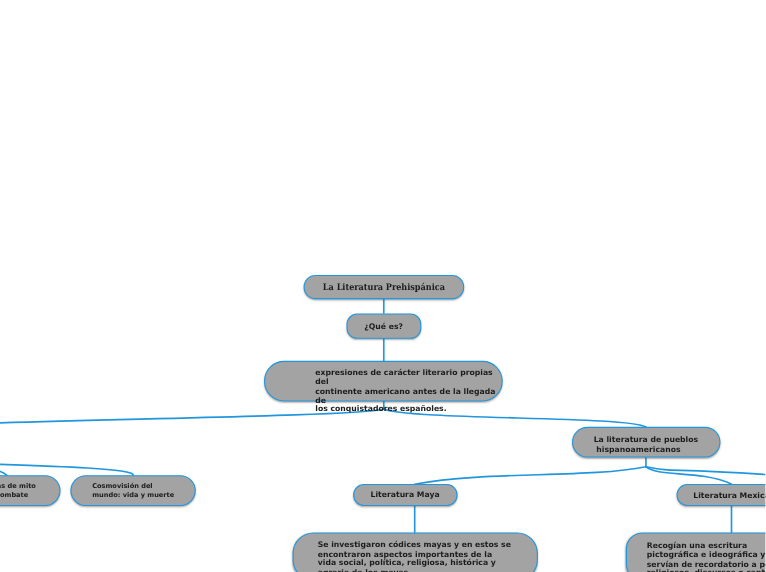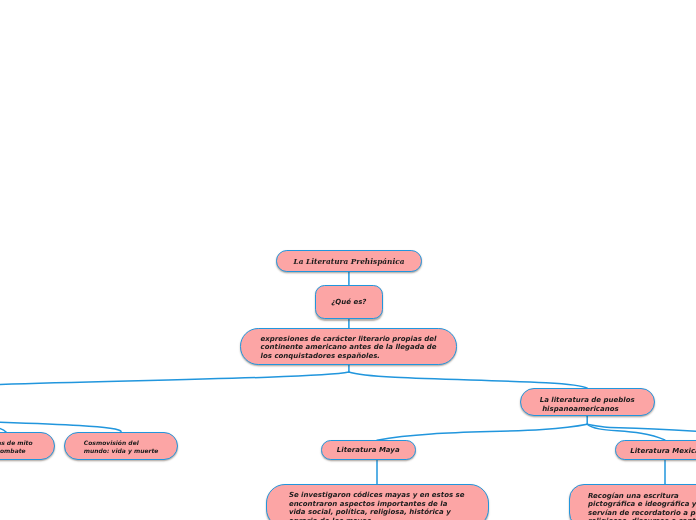--- a/index.html
+++ b/index.html
@@ -1,21 +1,21 @@
 <!DOCTYPE html>
 <html><head>
 <meta charset="utf-8">
 <style>
   html,body{margin:0;padding:0;background:#ffffff;}
   #canvas{position:relative;width:696px;height:520px;background:#ffffff;overflow:hidden;
           -webkit-font-smoothing:antialiased;}
   svg.links{position:absolute;left:0;top:0;width:696px;height:520px;overflow:visible;}
-  .node{position:absolute;box-sizing:border-box;border:1.6px solid #2196dd;background:#fca5a5;
+  .node{position:absolute;box-sizing:border-box;border:1.6px solid #2196dd;background:#a3a3a3;
         display:flex;align-items:center;
-        box-shadow:0 1.2px 1.6px rgba(86,74,62,0.45);font-style:italic;}
+        box-shadow:0 1.2px 1.6px rgba(86,74,62,0.45);}
   .node .txt{font-family:"DejaVu Sans",sans-serif;font-weight:bold;color:#1c1c1c;
              font-size:7px;line-height:8.2px;white-space:pre-line;}
   .center{justify-content:center;}
   .topalign{align-items:flex-start;}
 </style>
 </head>
 <body>
 
 <div id="canvas">
   <svg class="links" viewBox="0 0 696 520">
@@ -33,26 +33,26 @@
       <path d="M587.2 424.3 C 618 430, 600 425, 700 431.6"></path>
       <path d="M377 459.5 L377 483.8"></path>
       <path d="M665 459.7 L665 484"></path>
     </g>
   </svg>
 
   <div class="node center" style="left:276px;top:250px;width:146px;height:21.6px;border-radius:10.8px;">
     <span class="txt" style="font-family:'DejaVu Serif Condensed','DejaVu Serif',serif;font-size:8.2px;line-height:10px;">La Literatura Prehispánica</span>
   </div>
 
-  <div class="node center" style="left:314.6px;top:284.6px;width:68.4px;height:34px;border-radius:9.65px;padding-top:1.6px;">
+  <div class="node center" style="left:314.6px;top:284.6px;width:68.4px;height:23px;border-radius:9.65px;padding-top:1.6px;">
     <span class="txt">¿Qué es?</span>
   </div>
 
   <div class="node topalign" style="left:240.3px;top:328px;width:216.8px;height:36.5px;border-radius:18.25px;padding:6.2px 0 0 19.3px;">
-    <span class="txt" style="line-height:8.3px;">expresiones de carácter literario propias del
+    <span class="txt" style="line-height:8.3px;margin-left:26px;">expresiones de carácter literario propias del
 continente americano antes de la llegada de
 los conquistadores españoles.</span>
   </div>
 
   <div class="node topalign center" style="left:-38.5px;top:431.7px;width:93.1px;height:28.1px;border-radius:14.05px;padding:6.6px 0 0 0;">
     <span class="txt" style="font-size:6px;line-height:8.2px;text-align:center;">Temas de mito
 y combate</span>
   </div>
 
   <div class="node topalign" style="left:63.6px;top:431.8px;width:114.9px;height:28.2px;border-radius:14.1px;padding:6.2px 0 0 19.2px;">

